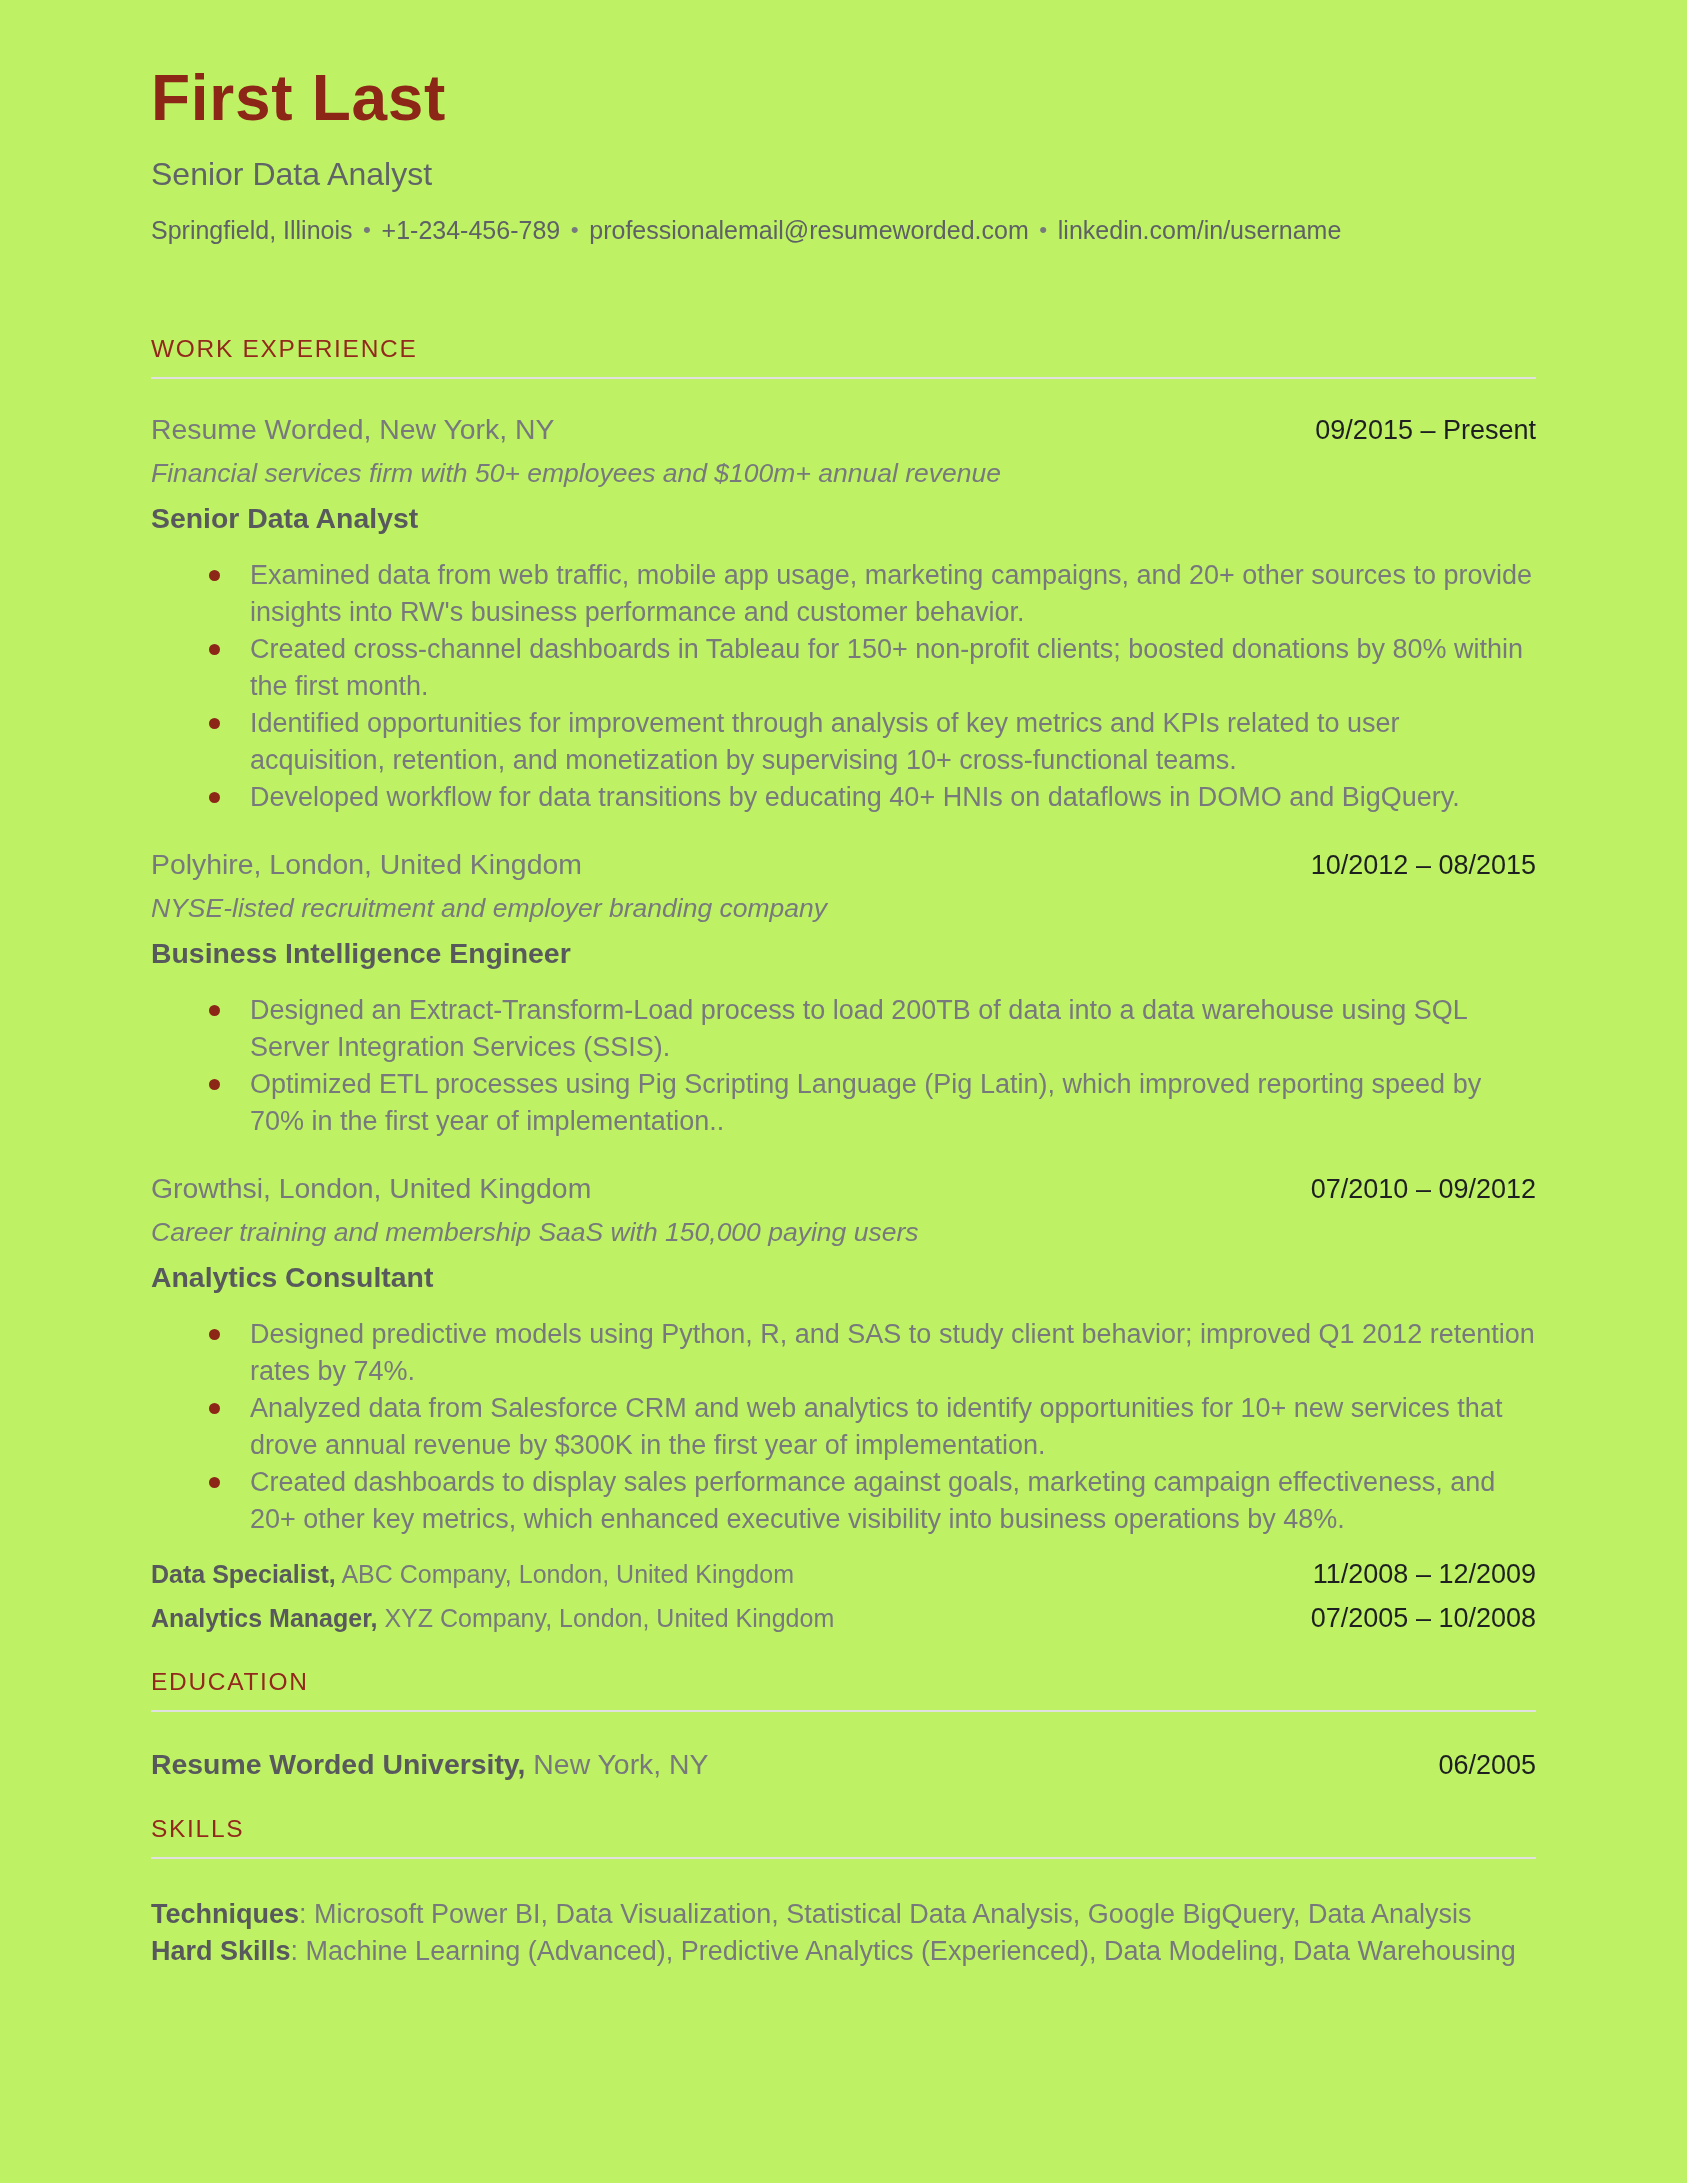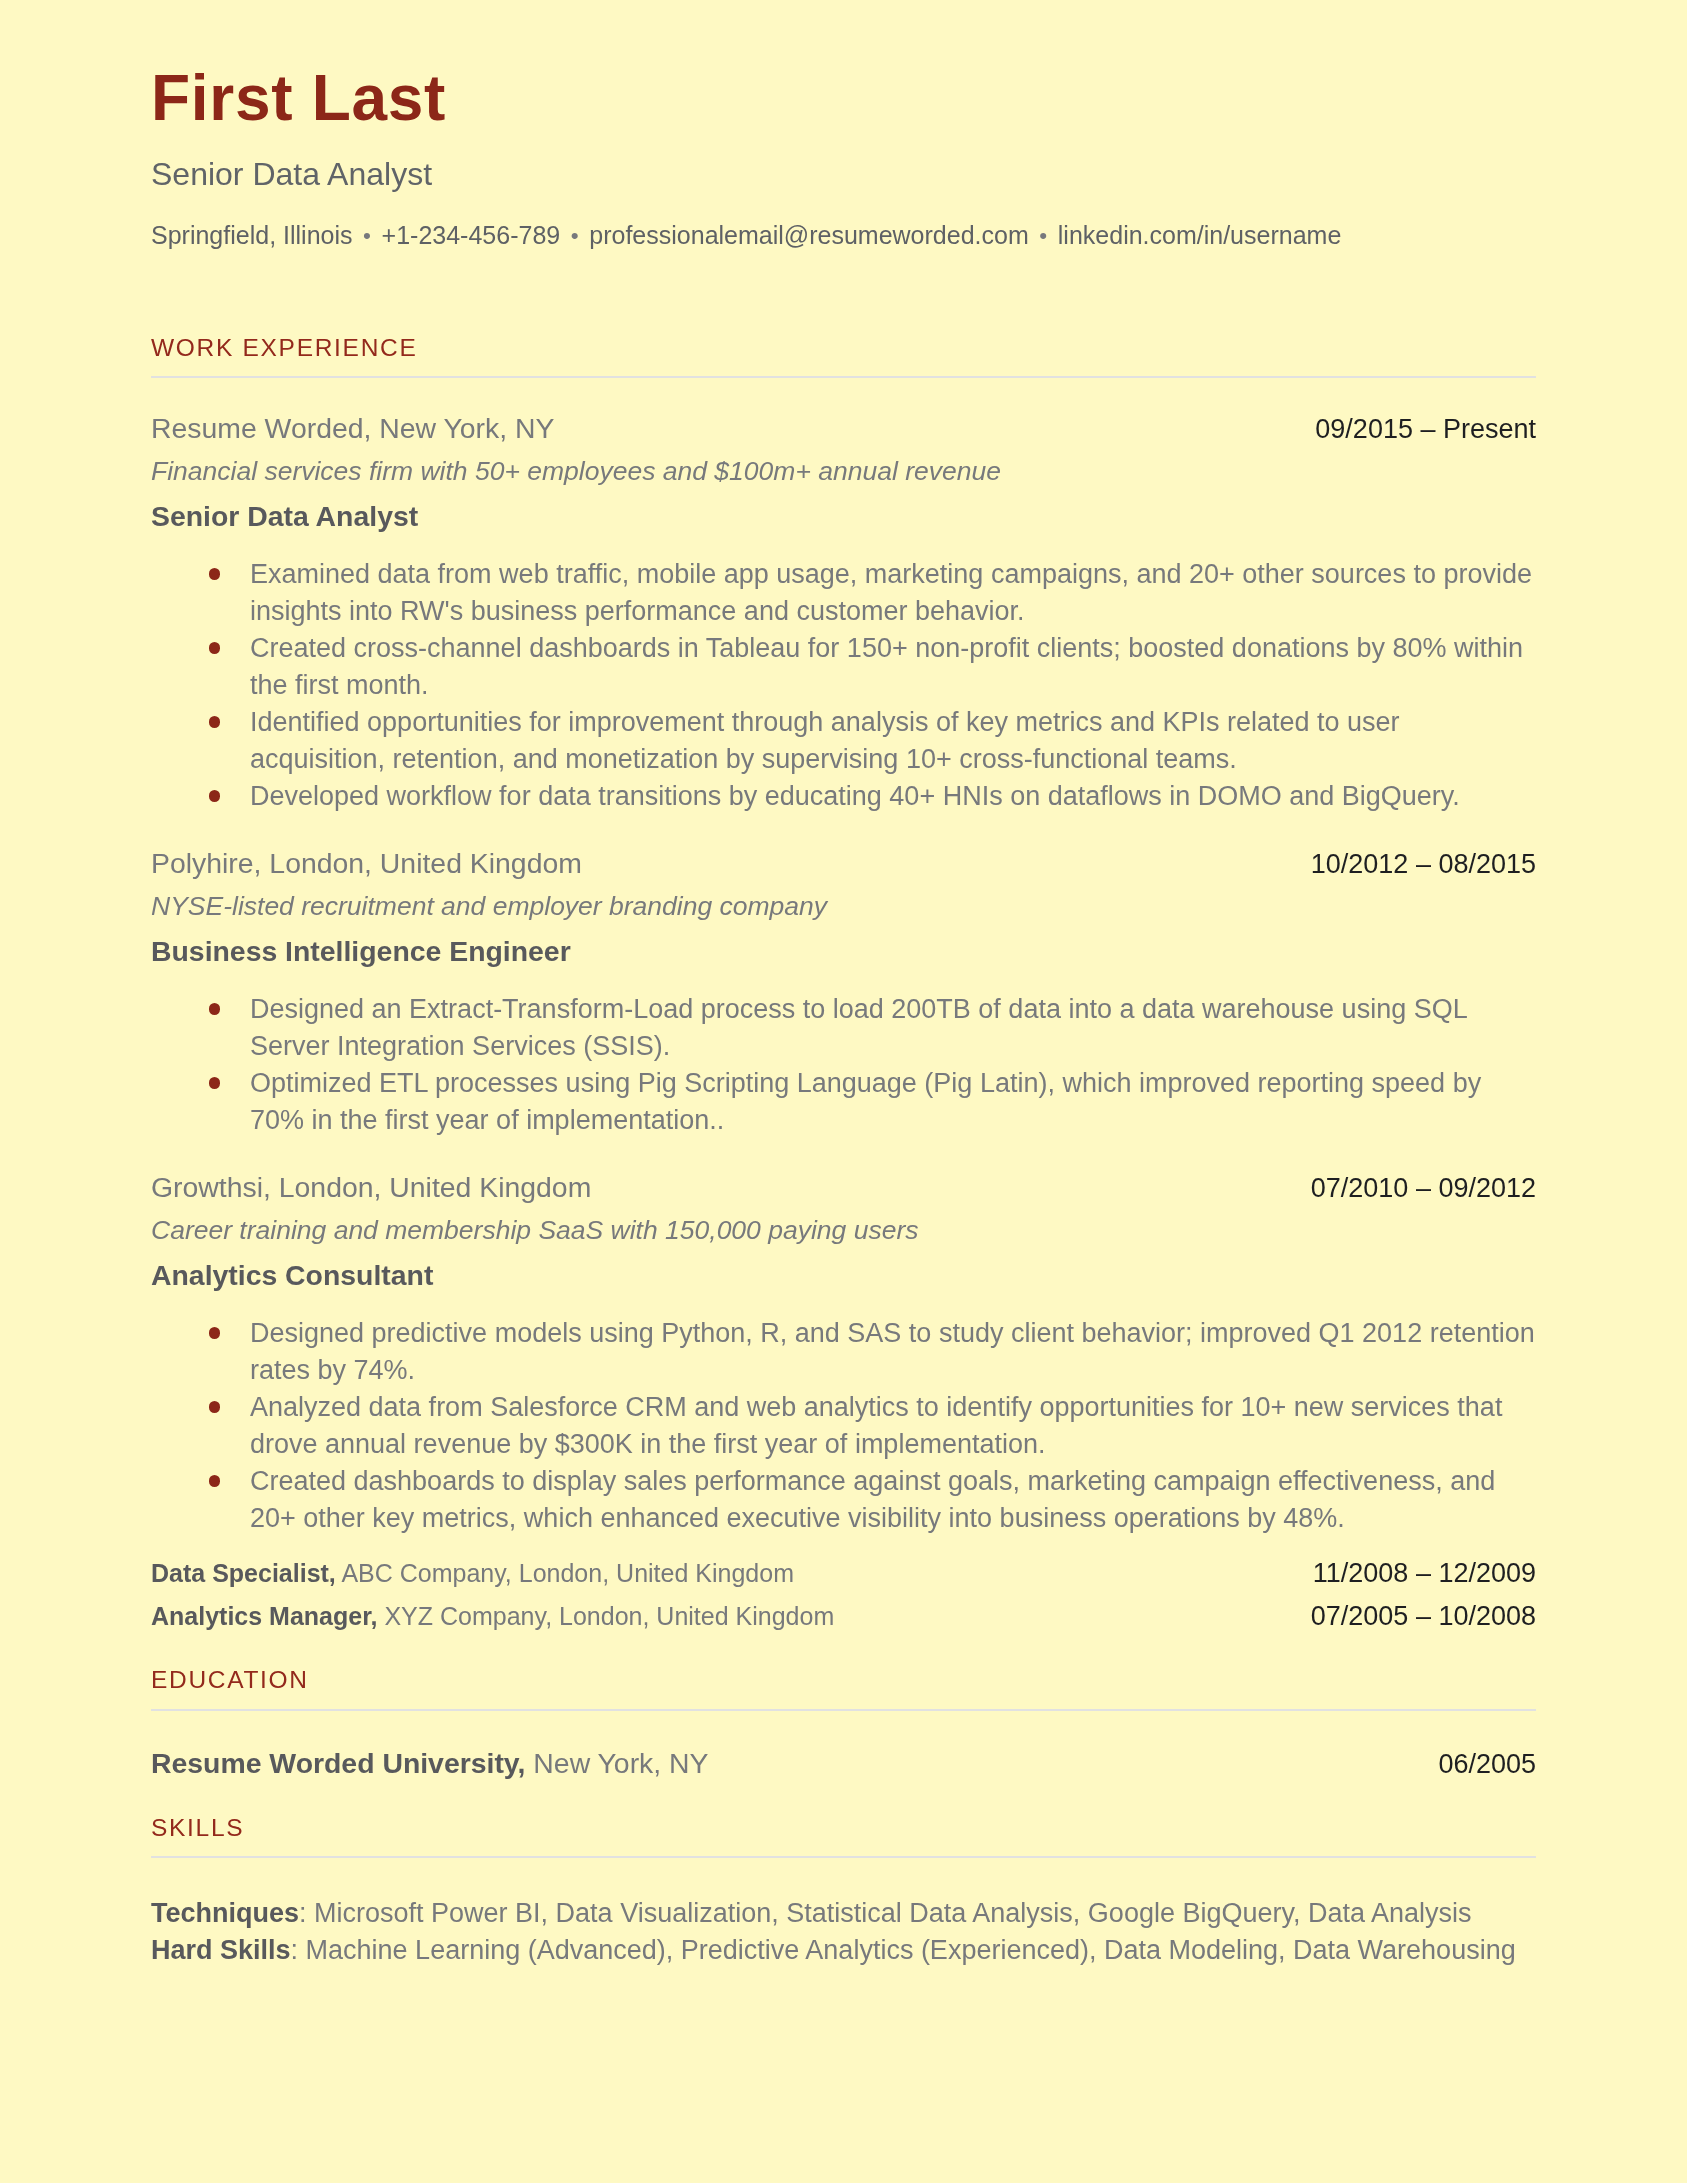--- a/index.html
+++ b/index.html
@@ -12,40 +12,40 @@
     height: 2183px;
     overflow: hidden;
     font-family: "Liberation Sans", sans-serif;
     -webkit-font-smoothing: antialiased;
   }
   .page {
     box-sizing: border-box;
     width: 1687px;
     height: 2183px;
     padding: 64px 151px 0 151px;
-    background: #fef9c3;
+    background: #bef264;
   }
   
   .name {
     font-size: 64px;
     line-height: 69px;
     font-weight: 700;
     color: #8C2718;
     letter-spacing: 0.7px;
   }
   .subtitle {
     margin-top: 22.5px;
     font-size: 32px;
     line-height: 36px;
     color: #606468;
   }
   .contact {
-    margin-top: 29px;
+    margin-top: 17px;
     font-size: 25px;
-    line-height: 29px;
+    line-height: 42px;
     color: #5E6165;
   }
   .contact .sep {
     display: inline-block;
     margin: 0 10.6px;
     color: #77797C;
     font-size: 22.5px;
     vertical-align: 1.3px;
   }
   

